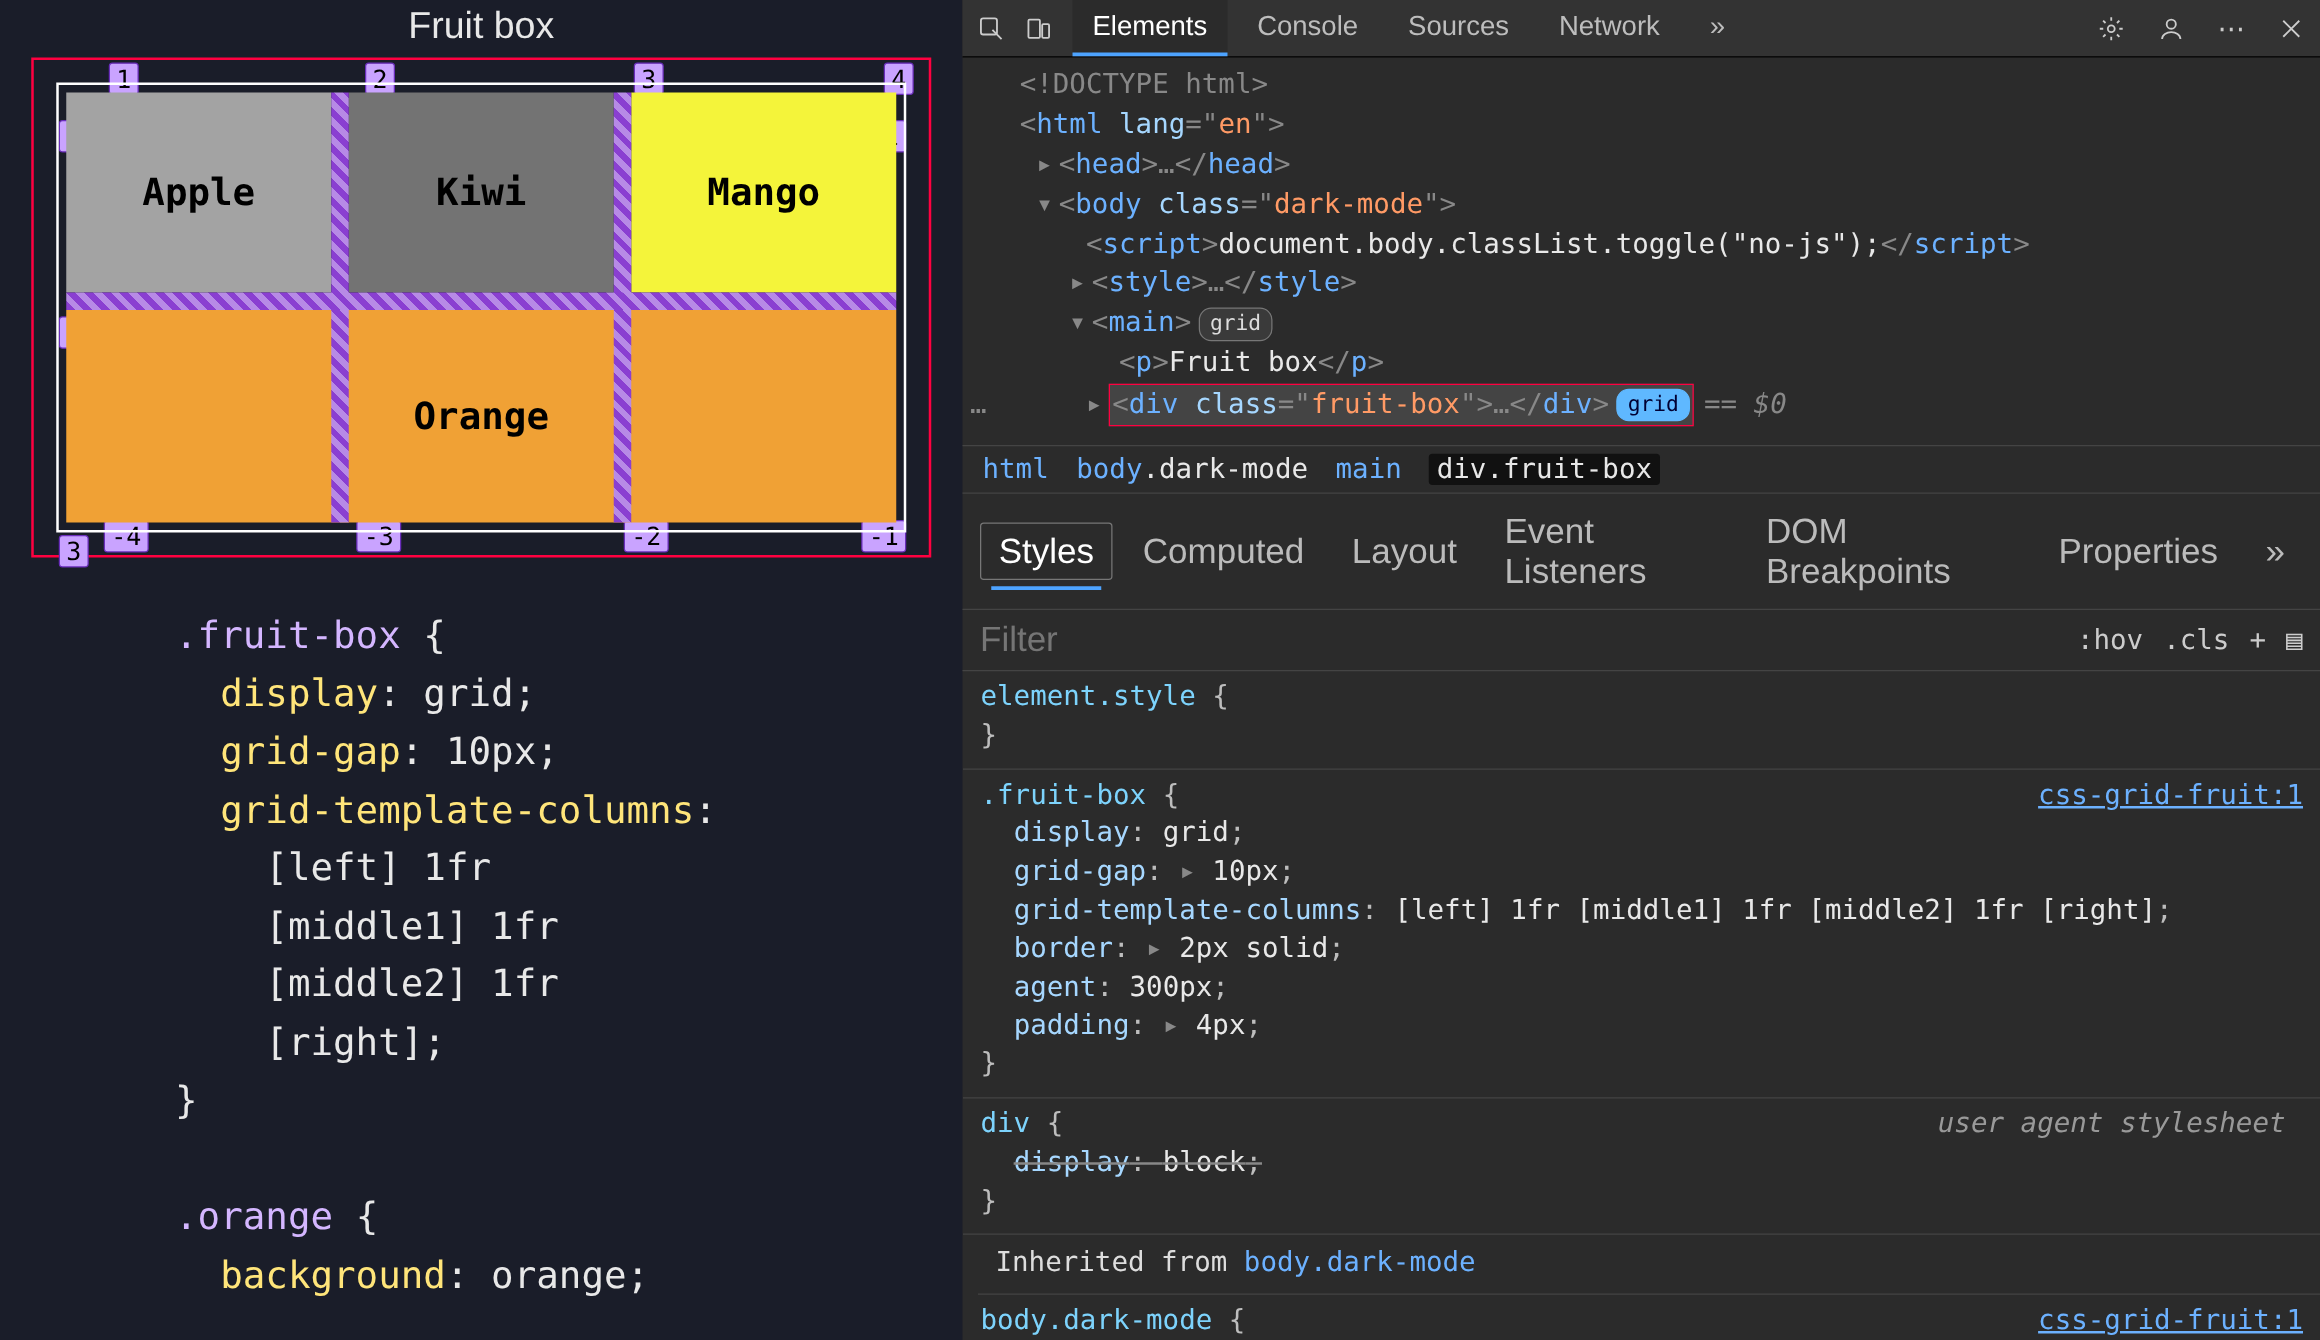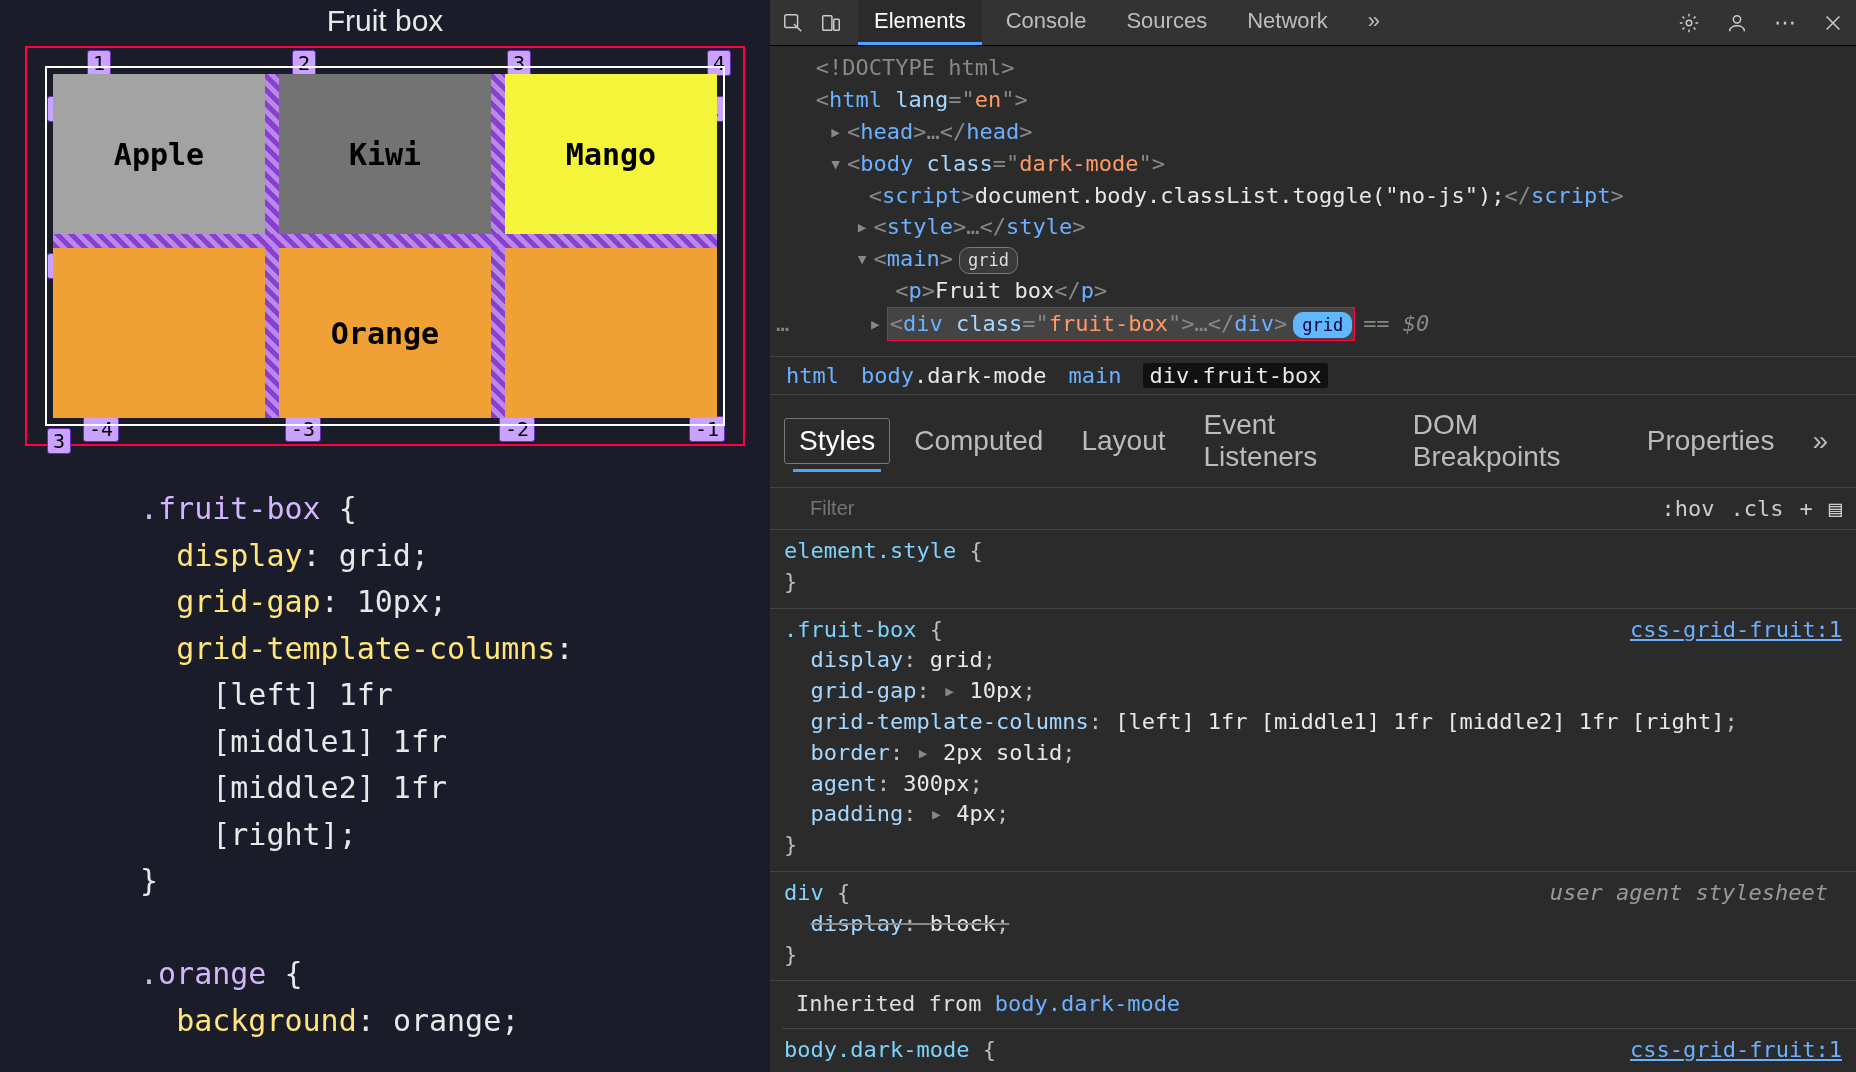--- a/index.html
+++ b/index.html
@@ -216,21 +216,21 @@
   .filter-row {
     display:flex;
     align-items:center;
     padding:8px 14px;
     border-bottom:1px solid #444;
     gap:16px;
     color:#999;
   }
   .filter-input {
     flex:1;
-    background:transparent;border:none;color:#a3a3a3;font-size:20px;outline:none;margin-left:26px;
+    background:transparent;border:none;color:#a3a3a3;font-size:28px;outline:none;
   }
   .filter-btn { color:#ccc; font-family:ui-monospace,monospace; }
 
   
   .rules {
     font-family: ui-monospace, Menlo, Consolas, monospace;
     font-size:22px;
     line-height:1.4;
     overflow:auto;
     flex:1;

